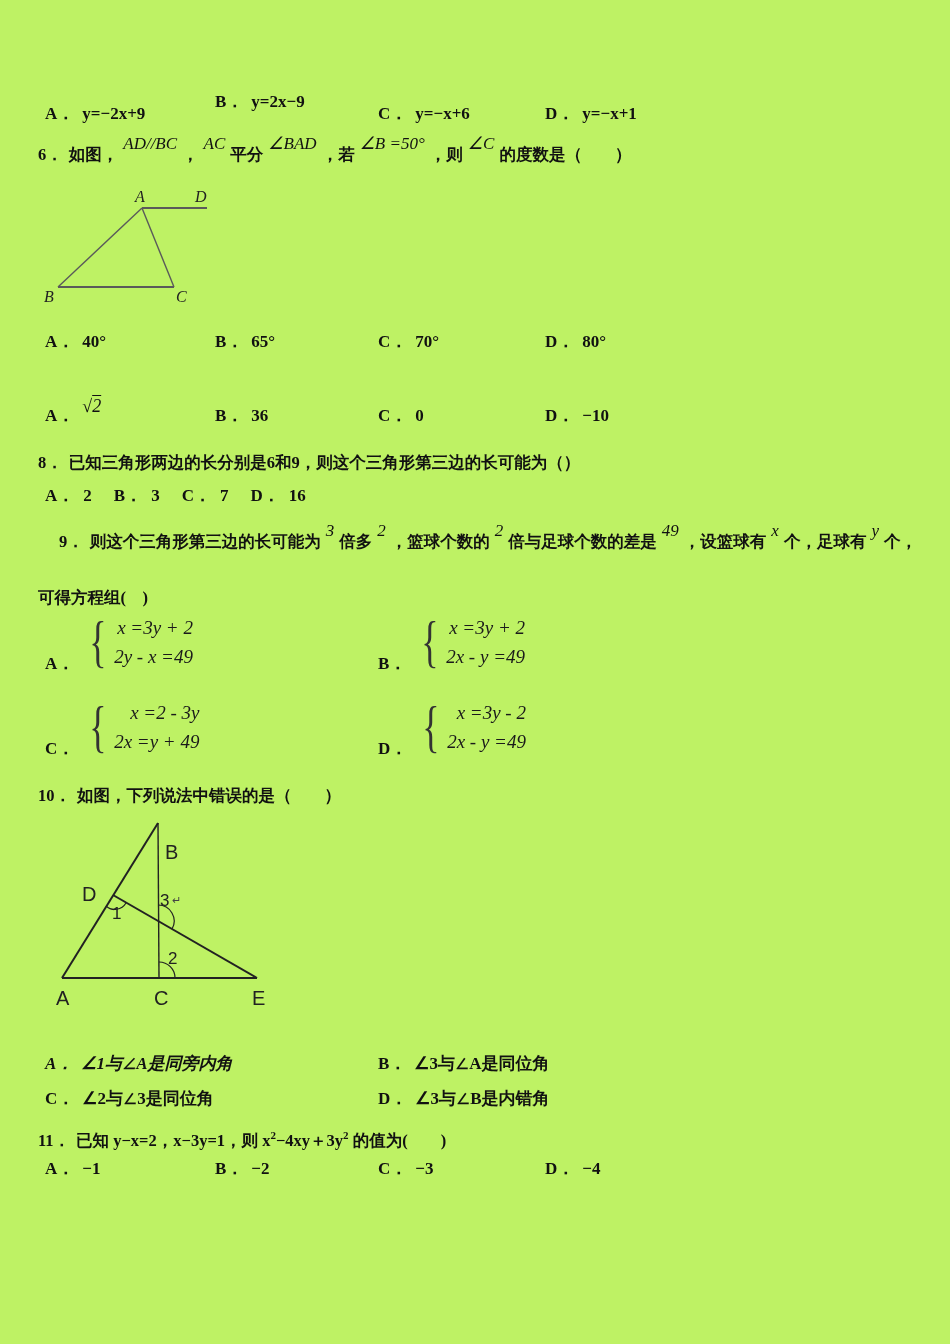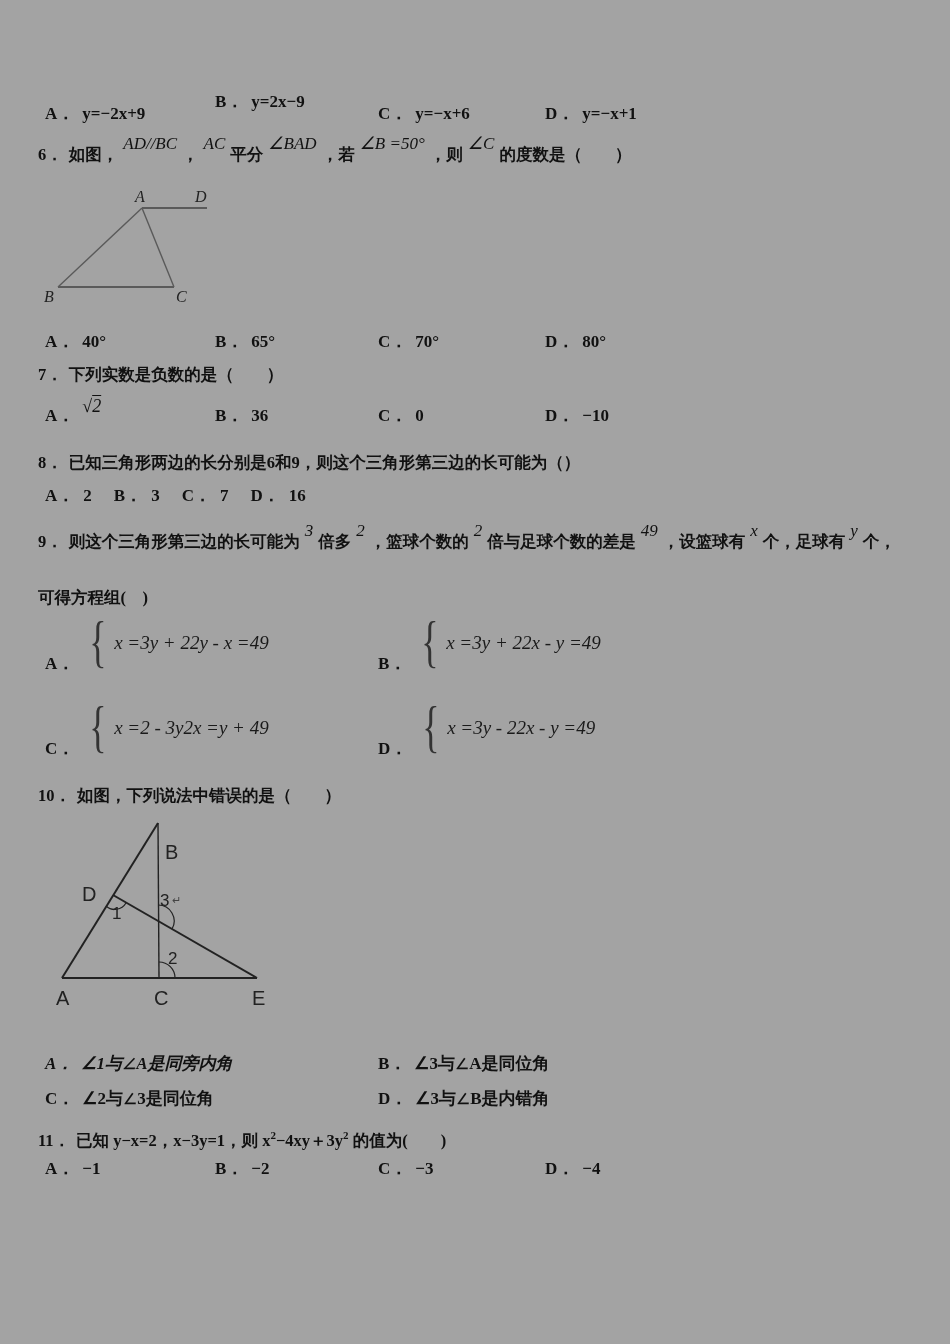--- a/index.html
+++ b/index.html
@@ -1,33 +1,33 @@
 <!DOCTYPE html>
 <html><head>
 <meta charset="utf-8">
 <style>
   html,body{margin:0;padding:0;background:#e8e8e8;}
-  #page{position:relative;width:950px;height:1344px;background:#a3a3a3;margin:0 auto;
+  #page{position:relative;width:950px;height:1344px;background:#bef264;margin:0 auto;
         font-family:"Liberation Serif",serif;color:#111;overflow:hidden;}
   .abs{position:absolute;}
-  .qline{font-size:16.5px;font-weight:700;line-height:30px;white-space:nowrap;}
+  .qline{font-size:16.5px;font-weight:700;line-height:30px;white-space:nowrap;text-align:center;}
   .qnum{font-weight:700;margin-right:6px;}
   .mraise{font-family:"Liberation Serif",serif;font-style:italic;font-weight:400;
           font-size:17px;position:relative;top:-11px;margin:0 5px;white-space:nowrap;}
   .sup{font-size:11px;vertical-align:super;font-weight:700;}
   .opt{position:absolute;font-size:17px;font-weight:700;white-space:nowrap;}
   .opt .letter{margin-right:8px;}
   .optval{font-weight:700;}
   .radical{font-style:italic;font-weight:400;font-size:18px;position:relative;top:-9px;}
   .radical .under{text-decoration:overline;}
   .system{position:absolute;display:flex;align-items:center;}
   .system .letter{font-size:17px;font-weight:700;margin-right:10px;align-self:flex-end;position:relative;top:4px;}
   .brace{font-size:58px;font-weight:400;line-height:1;transform:scaleX(.62);color:#333;
          font-family:"Liberation Serif",serif;margin-right:2px;}
-  .eqs{display:flex;flex-direction:row;}
+  .eqs{display:flex;flex-direction:column;align-items:flex-end;}
   .eqs .eq{font-family:"Liberation Serif",serif;font-style:italic;font-size:19px;
            line-height:29px;white-space:nowrap;color:#1a1a1a;}
   svg text{fill:#222;}
   .figlabel-serif{font-family:"Liberation Serif",serif;font-style:italic;font-size:16px;}
   .figlabel-sans{font-family:"Liberation Sans",sans-serif;font-size:20px;}
   .figlabel-num{font-family:"Liberation Sans",sans-serif;font-size:17px;}
   .figlabel-tiny{font-family:"Liberation Sans",sans-serif;font-size:11px;fill:#444;}
 </style>
 </head>
 <body>
@@ -68,23 +68,20 @@
   <span class="opt" style="left:215px;top:330px;">
     <span class="letter">B．</span><span class="optval">65°</span>
   </span>
   <span class="opt" style="left:378px;top:330px;">
     <span class="letter">C．</span><span class="optval">70°</span>
   </span>
   <span class="opt" style="left:545px;top:330px;">
     <span class="letter">D．</span><span class="optval">80°</span>
   </span>
 
-  <div class="abs qline" style="left:38px;top:360px;">
-    <span class="qnum">7．</span><span>下列实数是负数的是（　　）</span>
-  </div>
   <span class="opt" style="left:45px;top:404px;">
     <span class="letter">A．</span><span class="radical"><span>√</span><span class="under">2</span></span>
   </span>
   <span class="opt" style="left:215px;top:404px;">
     <span class="letter">B．</span><span class="optval">36</span>
   </span>
   <span class="opt" style="left:378px;top:404px;">
     <span class="letter">C．</span><span class="optval">0</span>
   </span>
   <span class="opt" style="left:545px;top:404px;">

